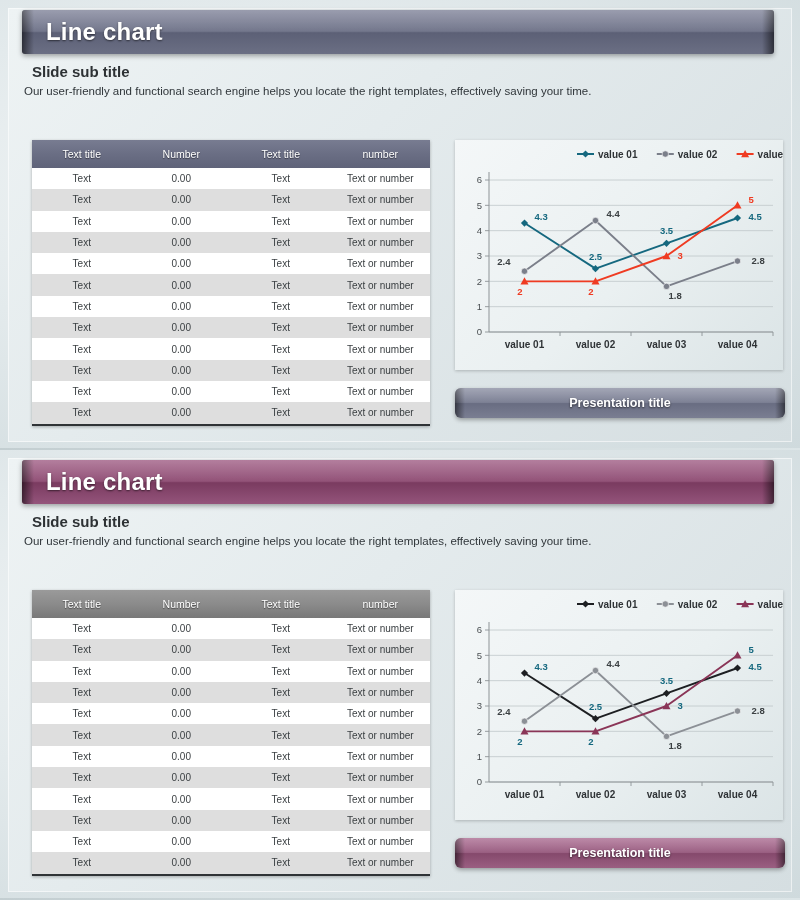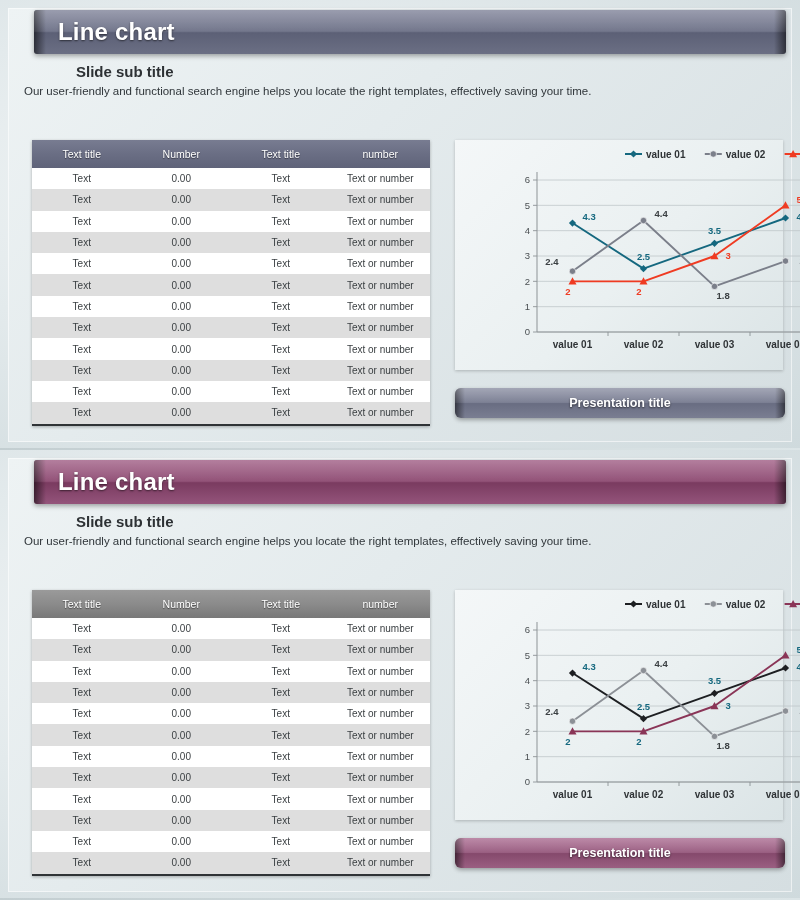--- a/index.html
+++ b/index.html
@@ -27,21 +27,20 @@
     background: linear-gradient(135deg,#eef3f4 0%, #e4ebed 40%, #d5dee1 100%);
     box-shadow: inset 0 0 0 1px rgba(255,255,255,0.55);
   }
 
   
   .title-bar {
     position: absolute; left: 22px; top: 10px; width: 752px; height: 44px;
     border-radius: 3px;
     box-shadow: 0 2px 5px rgba(0,0,0,0.35);
     overflow: hidden;
-    margin-left: 12px;
   }
   .title-bar .sheen {
     position:absolute; left:0; right:0; top:0; height:50%;
     background: linear-gradient(to bottom, rgba(255,255,255,0.22), rgba(255,255,255,0.03));
     pointer-events:none;
   }
   .title-bar .capL, .title-bar .capR{
     position:absolute; top:0; bottom:0; width:12px;
     background: linear-gradient(to right, rgba(0,0,0,0.55), rgba(0,0,0,0));
   }
@@ -49,21 +48,21 @@
   .title-bar h1 {
     position:relative; margin:0; line-height:44px; padding-left:24px;
     font-size: 24px; font-weight: bold; color:#ffffff; letter-spacing:.2px;
     text-shadow: 0 1px 2px rgba(0,0,0,.55);
     font-family:"Liberation Sans", sans-serif;
   }
   .tb-blue  { background: linear-gradient(to bottom,#7d8197 0%,#6e7288 48%,#5c6076 52%,#6b6f84 100%); }
   .tb-purple{ background: linear-gradient(to bottom,#9e5a82 0%,#8e4c73 48%,#7a3b60 52%,#94547b 100%); }
 
   
-  .sub-title { position:absolute; left:32px; font-size:15px; font-weight:bold; color:#2d3134;margin-left:44px; }
+  .sub-title { position:absolute; left:32px; font-size:15px; font-weight:bold; color:#2d3134; }
   .sub-desc  { position:absolute; left:24px; font-size:11.5px; color:#30363a; white-space:nowrap; }
 
   
   .table-panel {
     position:absolute; width:398px;
     background:#ffffff;
     box-shadow: 0 1px 3px rgba(0,0,0,.28);
   }
   .tbl { width:100%; border-collapse:collapse; table-layout:fixed; }
   .tbl th {
@@ -74,21 +73,20 @@
   .th-gray { background: linear-gradient(to bottom,#9a9a9a 0%,#8b8b8b 50%,#787878 100%); }
   .tbl td { height:21.3px; font-size:10px; color:#3a3f42; text-align:center; }
   .tbl tr.odd  td { background:#ffffff; }
   .tbl tr.even td { background:#dedede; }
 
   
   .chart-panel {
     position:absolute; width:328px; height:230px;
     background: linear-gradient(135deg,#f4f7f8 0%,#eaf0f1 55%,#dbe4e6 100%);
     box-shadow: 0 1px 3px rgba(0,0,0,.22);
-    padding-left: 48px;
   }
   .chart-svg { display:block; width:330px; height:230px; }
 
   
   .pres-bar {
     position:absolute; width:330px; height:30px; border-radius:6px; overflow:hidden;
     box-shadow:0 2px 4px rgba(0,0,0,.32);
   }
   .pres-bar .sheen{ position:absolute;left:0;right:0;top:0;height:50%;
     background:linear-gradient(to bottom,rgba(255,255,255,.22),rgba(255,255,255,.03));}

